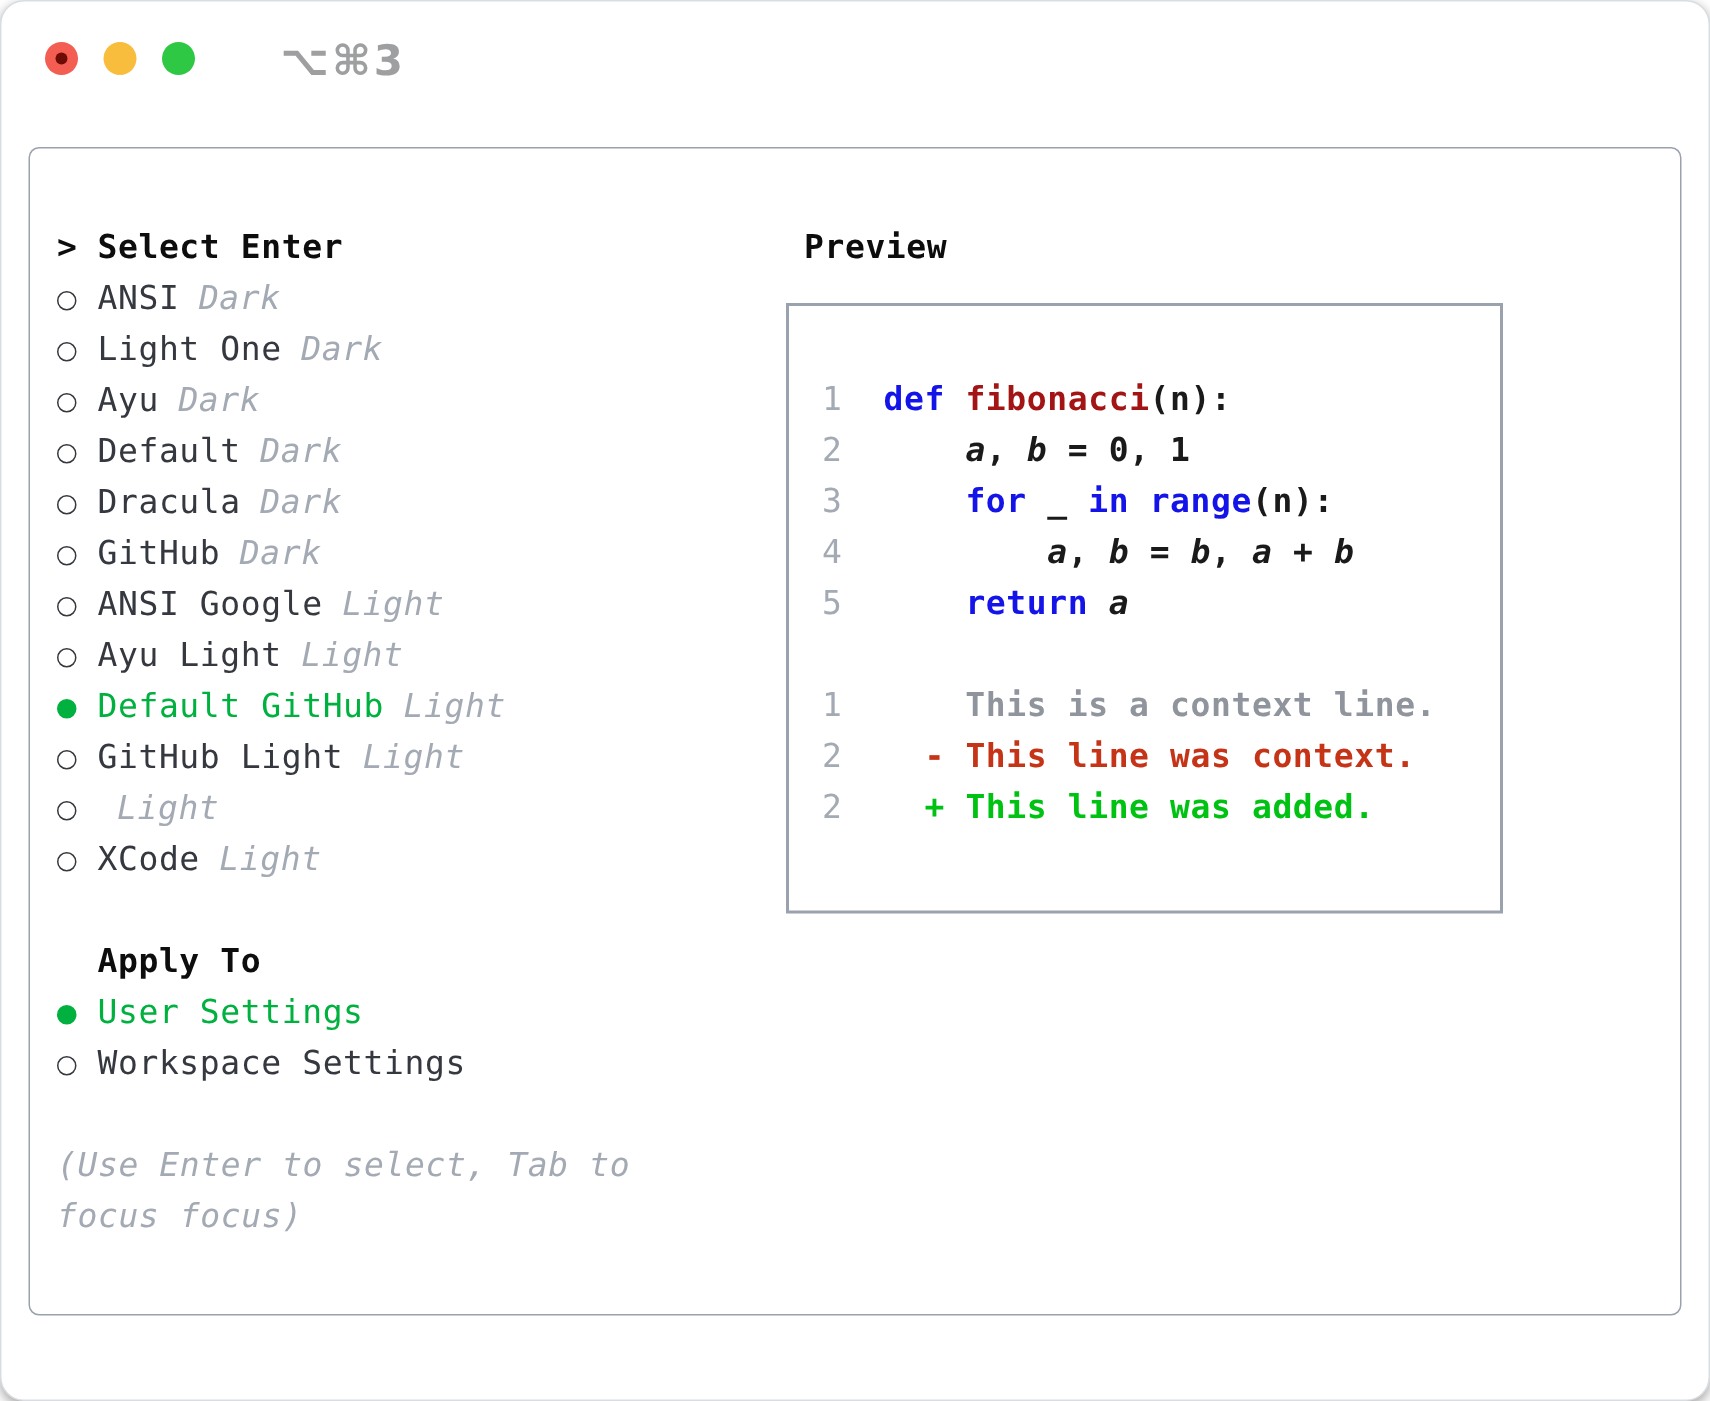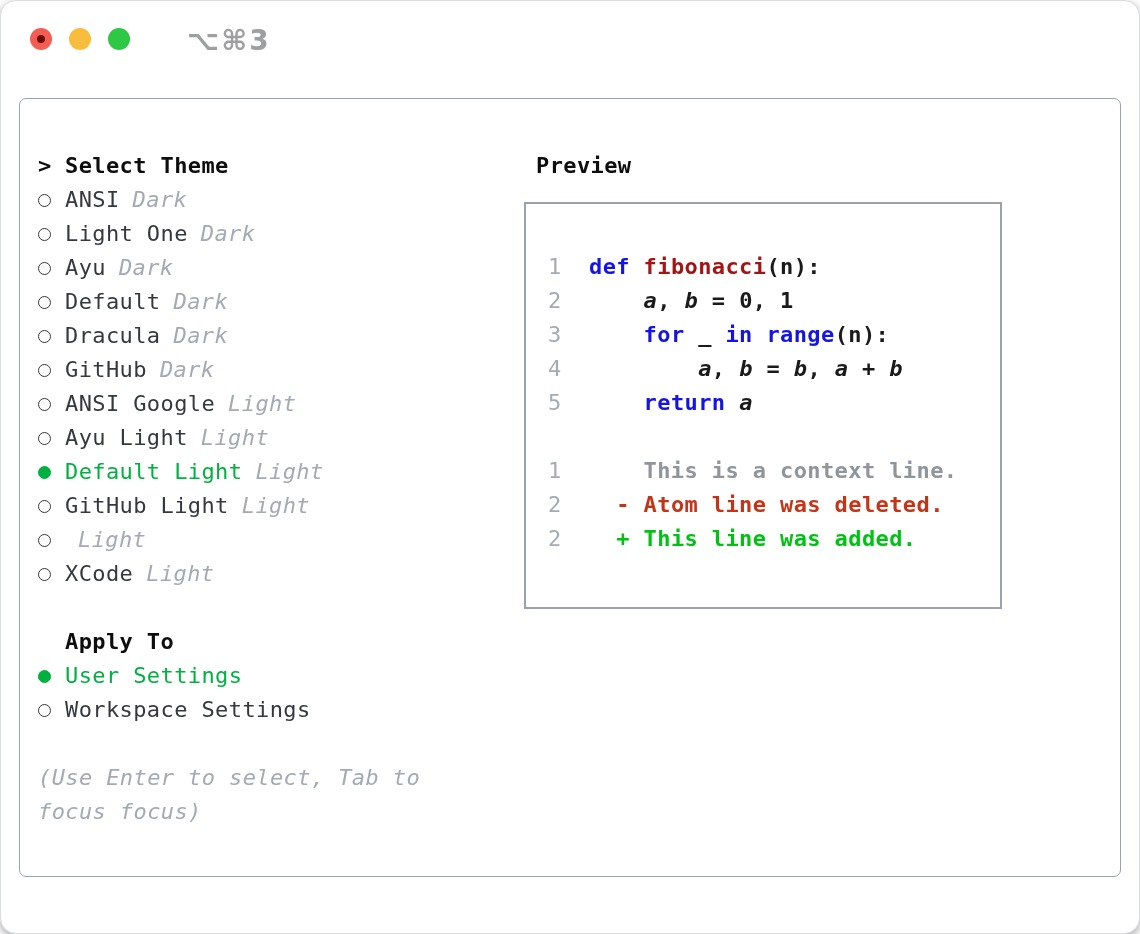--- a/index.html
+++ b/index.html
@@ -84,33 +84,33 @@
     <span class="traffic yellow"></span>
     <span class="traffic green"></span>
     <span class="shortcut">⌥⌘3</span>
   </div>
 
   <div class="main-panel mono">
 
     <div class="left-col">
       <div class="row">
         <span class="marker-cell hdr-marker">&gt;</span>
-        <span class="hdr-text">Select Theme</span>
+        <span class="hdr-text">Select Enter</span>
       </div>
 
       <div id="theme-list">
           <div class="row"><span class="marker-cell"><span class="radio"></span></span><span class="label">ANSI</span><span class="suffix">Dark</span></div>
           <div class="row"><span class="marker-cell"><span class="radio"></span></span><span class="label">Light One</span><span class="suffix">Dark</span></div>
           <div class="row"><span class="marker-cell"><span class="radio"></span></span><span class="label">Ayu</span><span class="suffix">Dark</span></div>
           <div class="row"><span class="marker-cell"><span class="radio"></span></span><span class="label">Default</span><span class="suffix">Dark</span></div>
           <div class="row"><span class="marker-cell"><span class="radio"></span></span><span class="label">Dracula</span><span class="suffix">Dark</span></div>
           <div class="row"><span class="marker-cell"><span class="radio"></span></span><span class="label">GitHub</span><span class="suffix">Dark</span></div>
           <div class="row"><span class="marker-cell"><span class="radio"></span></span><span class="label">ANSI Google</span><span class="suffix">Light</span></div>
           <div class="row"><span class="marker-cell"><span class="radio"></span></span><span class="label">Ayu Light</span><span class="suffix">Light</span></div>
-          <div class="row selected"><span class="marker-cell"><span class="radio"></span></span><span class="label">Default Light</span><span class="suffix">Light</span></div>
+          <div class="row selected"><span class="marker-cell"><span class="radio"></span></span><span class="label">Default GitHub</span><span class="suffix">Light</span></div>
           <div class="row"><span class="marker-cell"><span class="radio"></span></span><span class="label">GitHub Light</span><span class="suffix">Light</span></div>
           <div class="row"><span class="marker-cell"><span class="radio"></span></span><span class="suffix">Light</span></div>
           <div class="row"><span class="marker-cell"><span class="radio"></span></span><span class="label">XCode</span><span class="suffix">Light</span></div>
         </div>
 
       <div class="apply-section">
         <div class="row">
           <span class="marker-cell"></span>
           <span class="hdr-text">Apply To</span>
         </div>
@@ -131,20 +131,20 @@
       <div class="preview-box">
         <div id="code-lines">
             <div class="pline"><span class="lnum">1</span><span class="lcontent"><span class="seg-kw">def</span><span class="seg-pl"> </span><span class="seg-fn">fibonacci</span><span class="seg-pl">(n):</span></span></div>
             <div class="pline"><span class="lnum">2</span><span class="lcontent"><span class="seg-pl">    </span><span class="seg-var">a</span><span class="seg-pl">, </span><span class="seg-var">b</span><span class="seg-pl"> = 0, 1</span></span></div>
             <div class="pline"><span class="lnum">3</span><span class="lcontent"><span class="seg-pl">    </span><span class="seg-kw">for</span><span class="seg-pl"> _ </span><span class="seg-kw">in</span><span class="seg-pl"> </span><span class="seg-kw">range</span><span class="seg-pl">(n):</span></span></div>
             <div class="pline"><span class="lnum">4</span><span class="lcontent"><span class="seg-pl">        </span><span class="seg-var">a</span><span class="seg-pl">, </span><span class="seg-var">b</span><span class="seg-pl"> = </span><span class="seg-var">b</span><span class="seg-pl">, </span><span class="seg-var">a</span><span class="seg-pl"> + </span><span class="seg-var">b</span></span></div>
             <div class="pline"><span class="lnum">5</span><span class="lcontent"><span class="seg-pl">    </span><span class="seg-kw">return</span><span class="seg-pl"> </span><span class="seg-var">a</span></span></div>
           </div>
         <div id="diff-lines" class="diff-block">
             <div class="pline"><span class="lnum">1</span><span class="lcontent"><span class="seg-ctx">    This is a context line.</span></span></div>
-            <div class="pline"><span class="lnum">2</span><span class="lcontent"><span class="seg-pl">  </span><span class="seg-del">- Atom line was deleted.</span></span></div>
+            <div class="pline"><span class="lnum">2</span><span class="lcontent"><span class="seg-pl">  </span><span class="seg-del">- This line was context.</span></span></div>
             <div class="pline"><span class="lnum">2</span><span class="lcontent"><span class="seg-pl">  </span><span class="seg-add">+ This line was added.</span></span></div>
           </div>
       </div>
     </div>
 
   </div>
 </div>
 
 </body></html>

